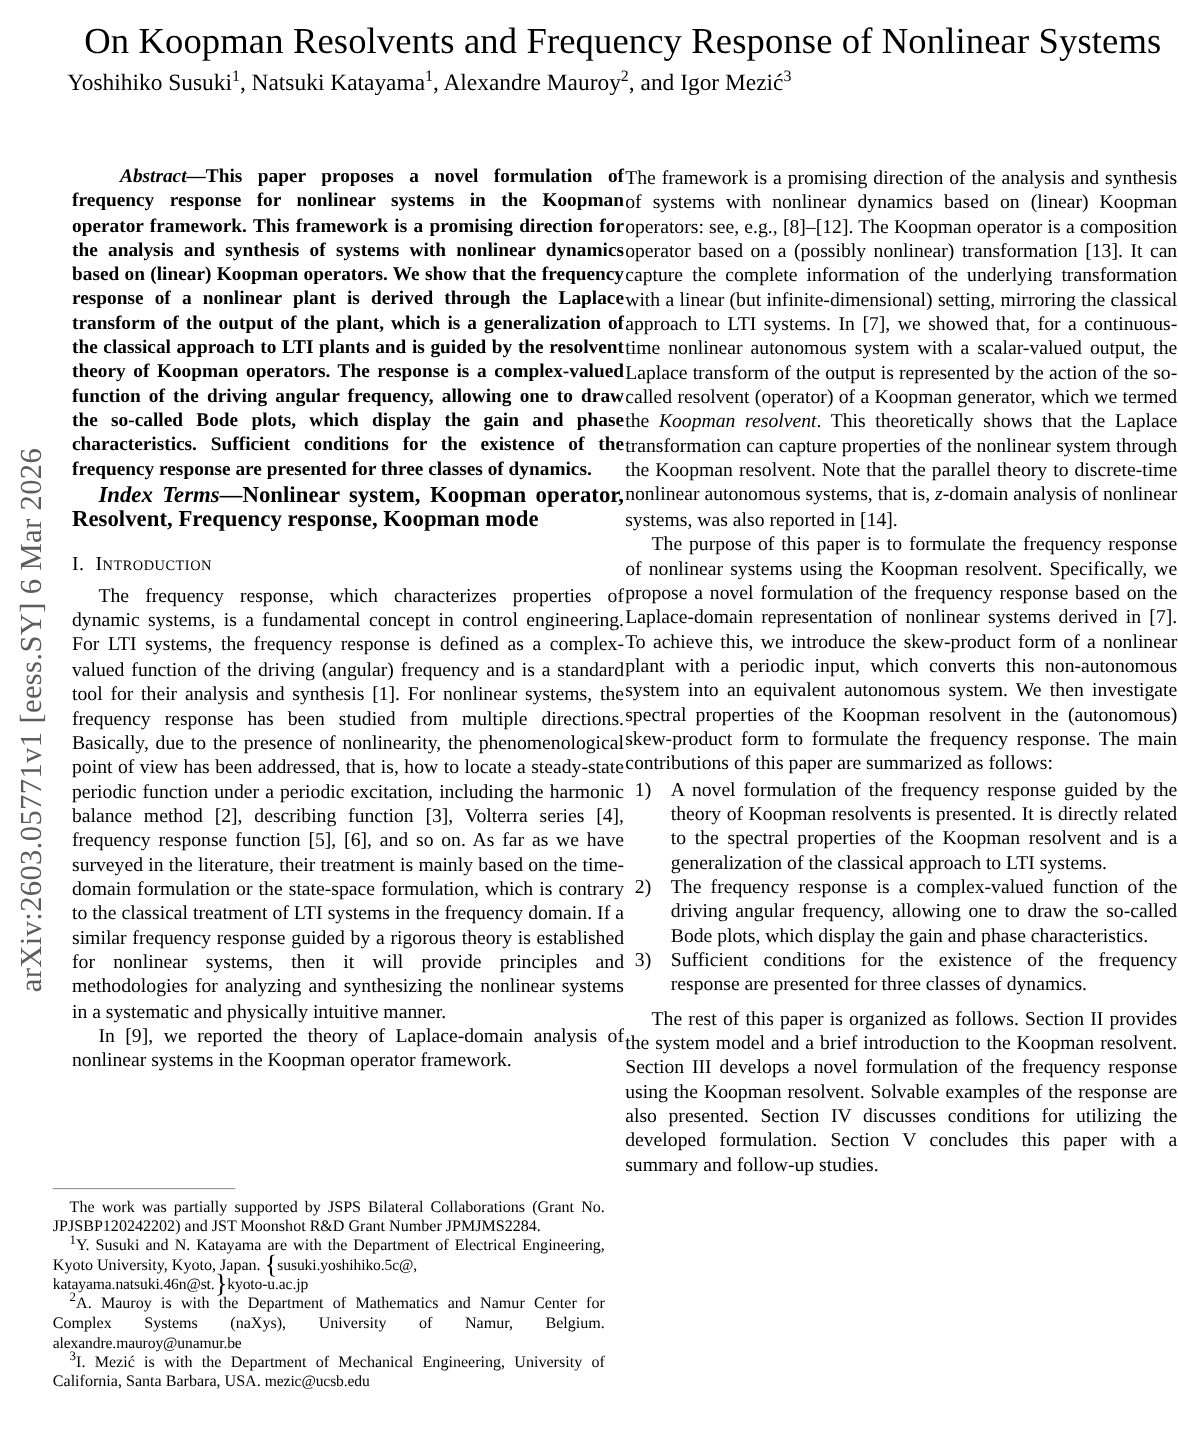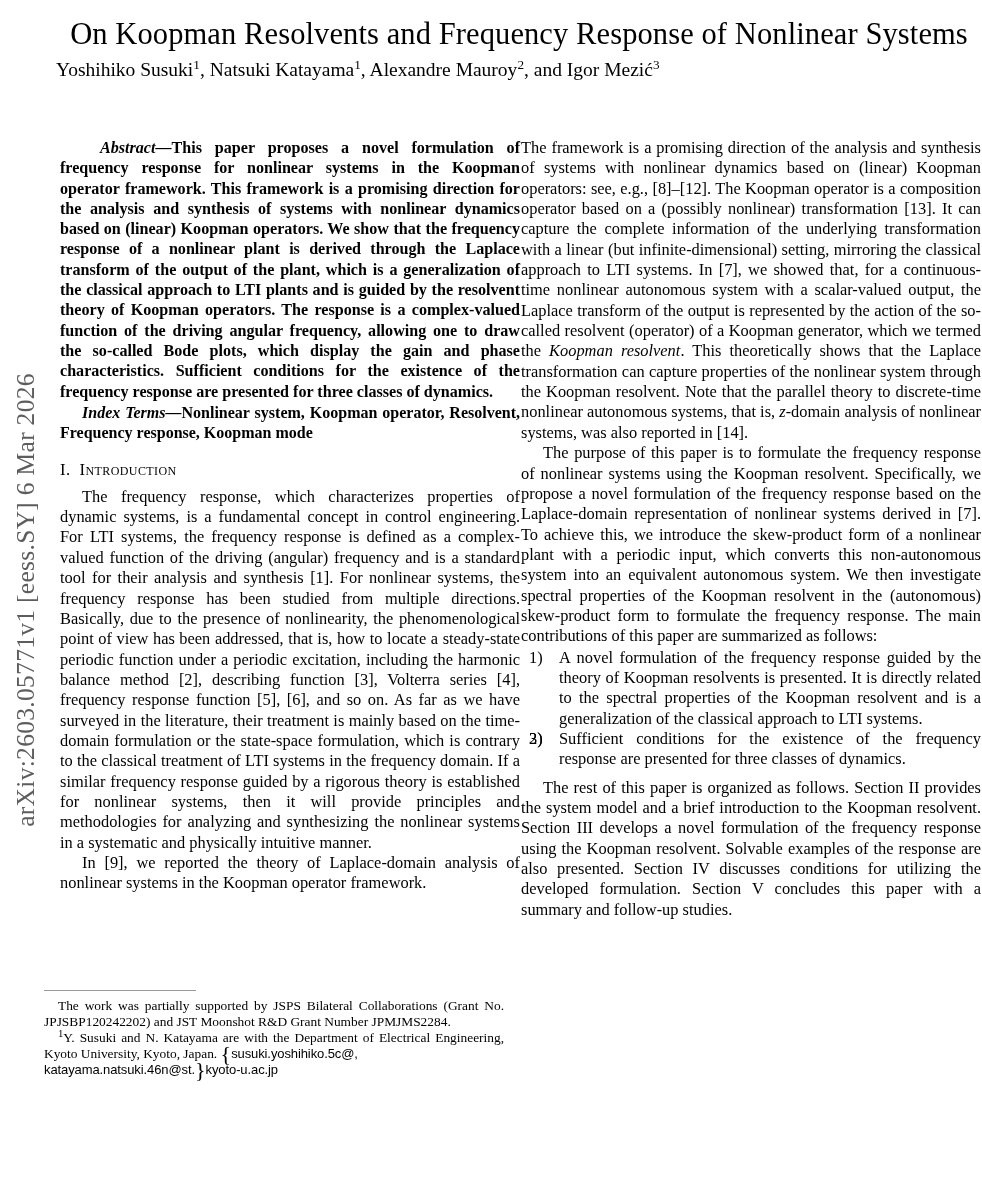--- a/index.html
+++ b/index.html
@@ -91,21 +91,21 @@
     font-weight: bold;
     text-align: justify;
     font-size: 16.1px;
     line-height: 20.3px;
     text-indent: 22px;
   }
   .abstract .lead { font-style: italic; font-weight: bold; margin-left: 18px; }
 
   .indexterms {
     font-weight: bold;
-    font-size: 16px;
+    font-size: 19px;
     line-height: 20.3px;
     text-align: justify;
     text-indent: 22px;
     margin-top: 1px;
     font-family: Liberation Serif, serif;
   }
   .indexterms .lead { font-style: italic; font-weight: bold; }
 
   h2.section {
     font-size: 16.6px;
@@ -152,21 +152,21 @@
   }
   #footnote-rule {
     width: 152px;
     height: 1px;
     background: #9a9a9a;
     margin: 0 0 7px 0;
   }
   #footnotes p { margin: 0; text-indent: 14px; }
   #footnotes sup { font-size: 0.8em; vertical-align: super; line-height: 0; }
   .mono {
-    font-family: Liberation Sans, sans-serif;
+    font-family: Liberation Serif, serif;
     font-size: 13.0px;
     letter-spacing: -0.1px;
   }
   .bigbrace {
     font-family: "Liberation Serif", "DejaVu Serif", serif;
     font-size: 22px;
     line-height: 0;
     vertical-align: -3px;
   }
   .spread {
@@ -207,33 +207,36 @@
 
     <p class="indent">The purpose of this paper is to formulate the frequency response of nonlinear systems using the Koopman resolvent. Specifically, we propose a novel formulation of the frequency response based on the Laplace-domain representation of nonlinear systems derived in [7]. To achieve this, we introduce the skew-product form of a nonlinear plant with a periodic input, which converts this non-autonomous system into an equivalent autonomous system. We then investigate spectral properties of the Koopman resolvent in the (autonomous) skew-product form to formulate the frequency response. The main contributions of this paper are summarized as follows:</p>
 
     <ol class="contrib">
       <li>
         <span class="marker">1)</span>
         <span>A novel formulation of the frequency response guided by the theory of Koopman resolvents is presented. It is directly related to the spectral properties of the Koopman resolvent and is a generalization of the classical approach to LTI systems.</span>
       </li>
       <li>
         <span class="marker">2)</span>
+        <span>The frequency response is a complex-valued function of the driving angular frequency, allowing one to draw the so-called Bode plots, which display the gain and phase characteristics.</span>
       </li>
       <li>
         <span class="marker">3)</span>
         <span>Sufficient conditions for the existence of the frequency response are presented for three classes of dynamics.</span>
       </li>
     </ol>
 
     <p class="indent">The rest of this paper is organized as follows. Section II provides the system model and a brief introduction to the Koopman resolvent. Section III develops a novel formulation of the frequency response using the Koopman resolvent. Solvable examples of the response are also presented. Section IV discusses conditions for utilizing the developed formulation. Section V concludes this paper with a summary and follow-up studies.</p>
   </div>
 
   <div id="footnotes">
     <div id="footnote-rule"></div>
 
     <p>The work was partially supported by JSPS Bilateral Collaborations (Grant No. JPJSBP120242202) and JST Moonshot R&amp;D Grant Number JPMJMS2284.</p>
 
     <p><sup>1</sup><span class="spread">Y. Susuki and N. Katayama are with the Department of Electrical Engineering, Kyoto University, Kyoto, Japan.</span> <span class="bigbrace">{</span><span class="mono">susuki.yoshihiko.5c@,</span><br><span class="mono">katayama.natsuki.46n@st.</span><span class="bigbrace">}</span><span class="mono">kyoto-u.ac.jp</span></p>
 
-
+    <p><sup>2</sup><span>A. Mauroy is with the Department of Mathematics and Namur Center for Complex Systems (naXys), University of Namur, Belgium.</span> <span class="mono">alexandre.mauroy@unamur.be</span></p>
+
+    <p><sup>3</sup><span>I. Mezić is with the Department of Mechanical Engineering, University of California, Santa Barbara, USA.</span> <span class="mono">mezic@ucsb.edu</span></p>
   </div>
 
 </div>
 
 </body></html>

